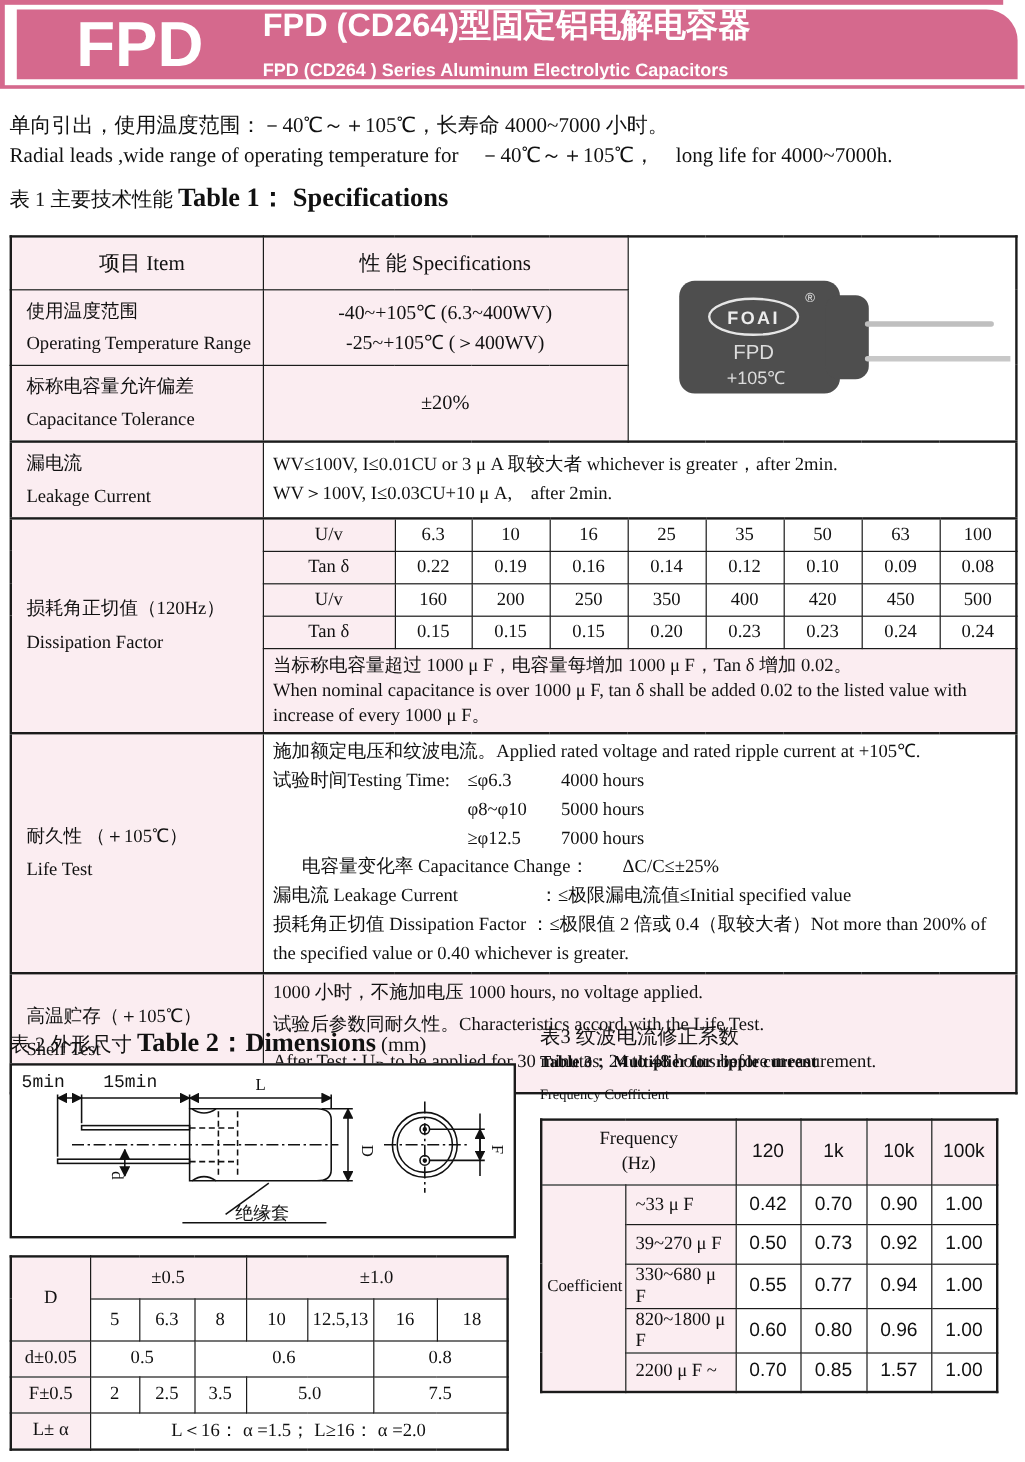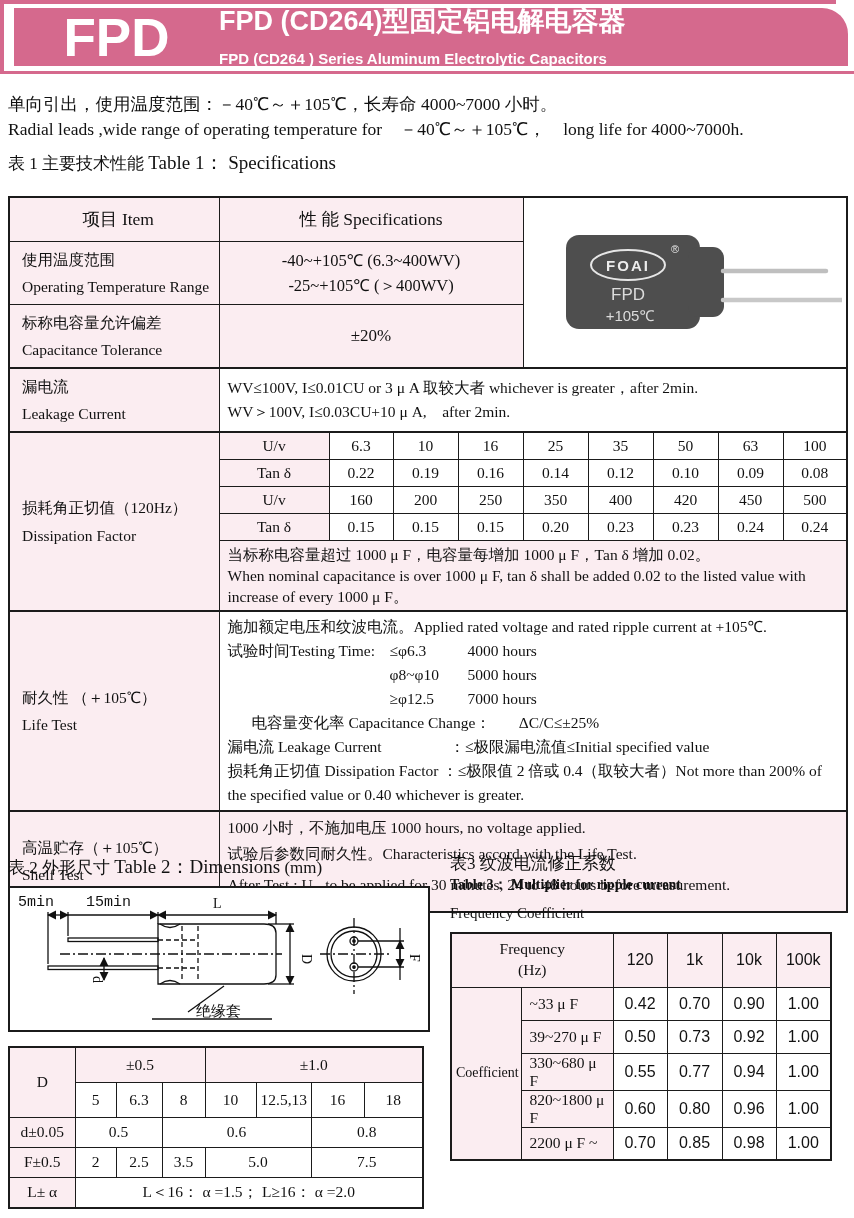--- a/index.html
+++ b/index.html
@@ -17,21 +17,21 @@
           border-radius:0 26px 0 0;display:flex;align-items:center;}
   .logo{width:205px;text-align:center;font-family:"Liberation Sans",sans-serif;font-weight:bold;
         font-size:53px;color:#fff;line-height:1;letter-spacing:0;}
   .titles{display:flex;flex-direction:column;gap:14px;}
   .title-zh{font-family:"Liberation Sans",sans-serif;font-weight:bold;font-size:27px;color:#fff;line-height:1.05;}
   .title-en{font-family:"Liberation Sans",sans-serif;font-weight:bold;font-size:15px;color:#fff;}
   .banner-rule{position:absolute;top:71px;left:0;width:100%;height:3px;background:var(--pink);}
   
   .intro{position:absolute;top:92px;left:8px;width:840px;font-size:17.5px;line-height:1.45;}
   .t1caption{position:absolute;top:150px;left:8px;font-size:17px;}
-  .capbold{font-weight:normal;font-size:19px;}
+  .capbold{font-weight:bold;font-size:22px;}
   
   table{border-collapse:collapse;table-layout:fixed;}
   td{border:1px solid var(--line);font-size:15.5px;padding:0 4px;overflow:hidden;}
   .ctr{text-align:center;vertical-align:middle;}
   .pinkc{background:var(--cellpink);}
   .thk td{border-top:2px solid var(--line);}
   
   .t1{position:absolute;top:196px;left:8px;width:838px;border:2.5px solid var(--line);}
   .t1 .lbl{background:var(--cellpink);padding:4px 4px 4px 12px;vertical-align:middle;}
   .t1 .lbl div{line-height:1.75;}
@@ -49,21 +49,21 @@
   .tempcell div{line-height:25px;font-size:16.5px;}
   .tolcell{font-size:17px;}
   
   .t2caption{position:absolute;top:854px;left:8px;font-size:17px;text-align:center;}
   .diagram-box{position:absolute;top:886px;left:8px;width:418px;height:142px;border:2.5px solid var(--line);background:#fff;}
   .dimstable{position:absolute;top:1046px;left:8px;width:414px;border:2.5px solid var(--line);}
   .dimstable td{height:29px;}
   .rowA{height:35px;} .rowB{height:35px;}
   .t3cap1{position:absolute;top:852px;left:450px;font-size:17px;}
   .t3cap2{position:absolute;top:876px;left:450px;font-size:14px;font-weight:bold;text-align:right;}
-  .t3cap3{position:absolute;top:905px;left:450px;font-size:15px;}
+  .t3cap3{position:absolute;top:905px;left:450px;font-size:12px;}
   .t3{position:absolute;top:932px;left:450px;width:380px;border:2.5px solid var(--line);}
   .t3 .hdr{height:54px;line-height:1.35;}
   .t3 .brow{height:33px;}
   .sans{font-family:"Liberation Sans",sans-serif;font-size:16px;}
   .coeff{font-size:14px;}
   .rng{padding-left:8px;}
 </style>
 </head>
 <body>
 
@@ -416,19 +416,19 @@
       <td class="pinkc rng">820~1800 μ F</td>
       <td class="ctr sans">0.60</td>
       <td class="ctr sans">0.80</td>
       <td class="ctr sans">0.96</td>
       <td class="ctr sans">1.00</td>
     </tr>
     <tr class="brow">
       <td class="pinkc rng">2200 μ F ~</td>
       <td class="ctr sans">0.70</td>
       <td class="ctr sans">0.85</td>
-      <td class="ctr sans">0.98</td>
+      <td class="ctr sans">1.57</td>
       <td class="ctr sans">1.00</td>
     </tr>
   </tbody>
     </table>
 
 </div>
 
 </body></html>

